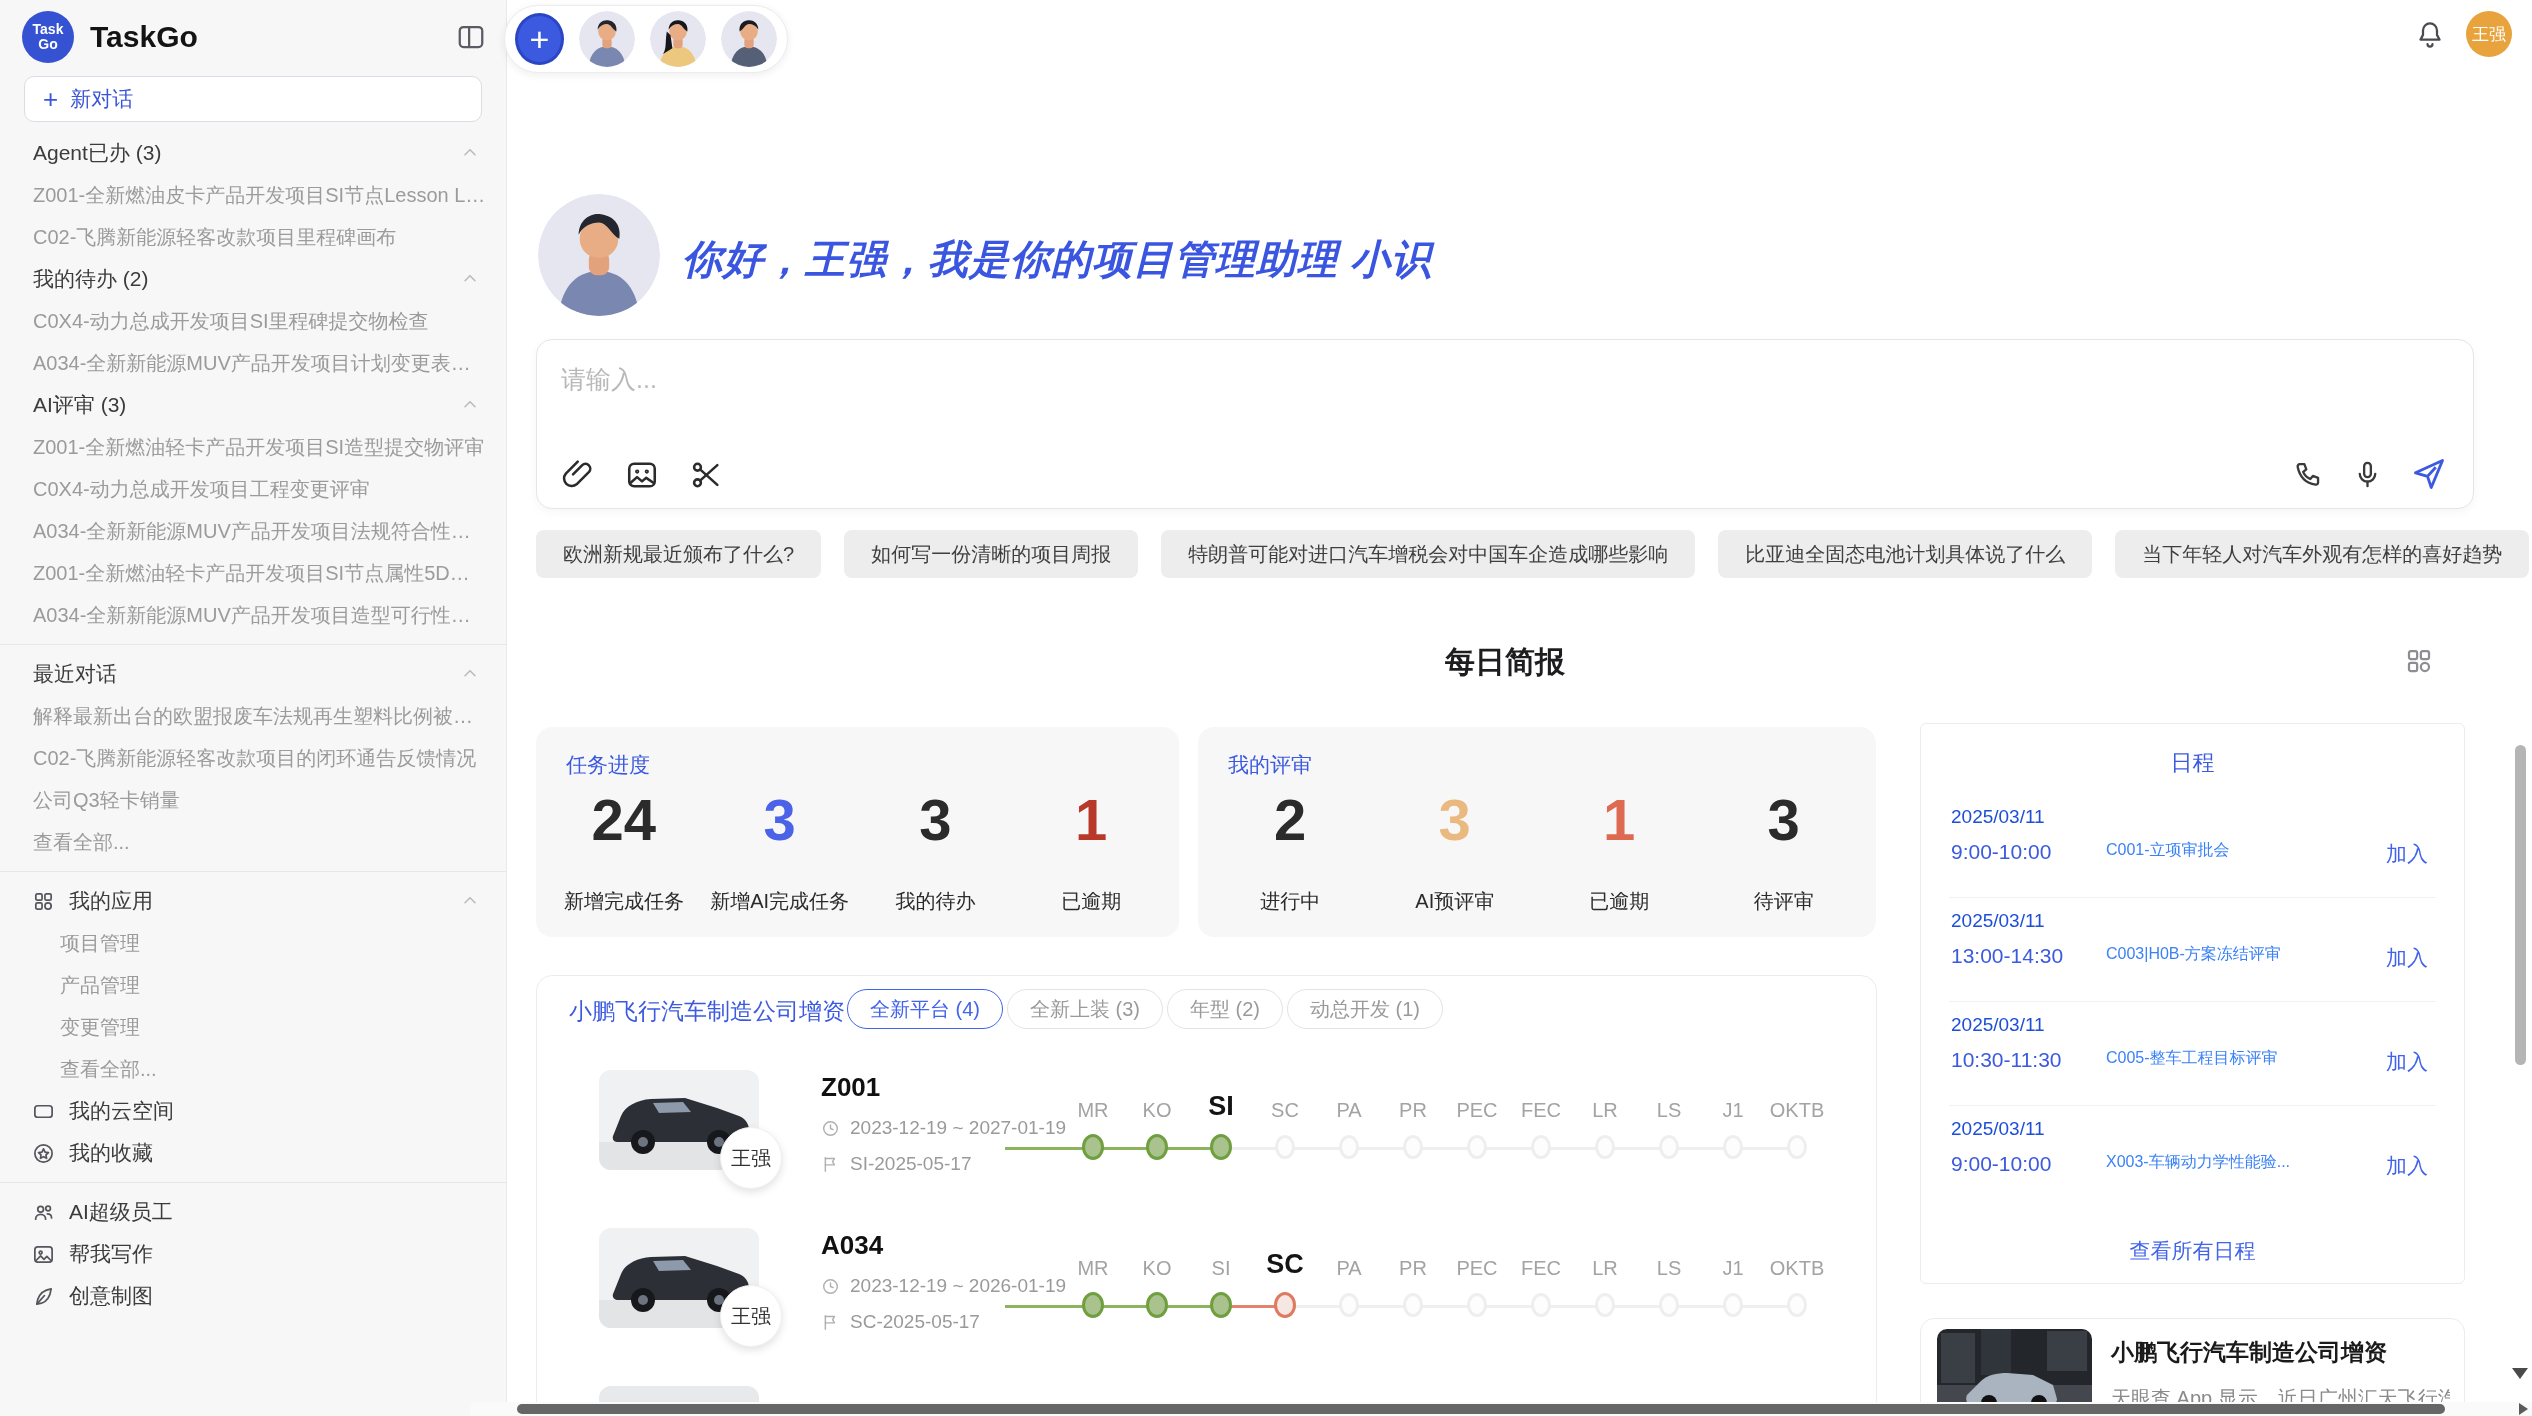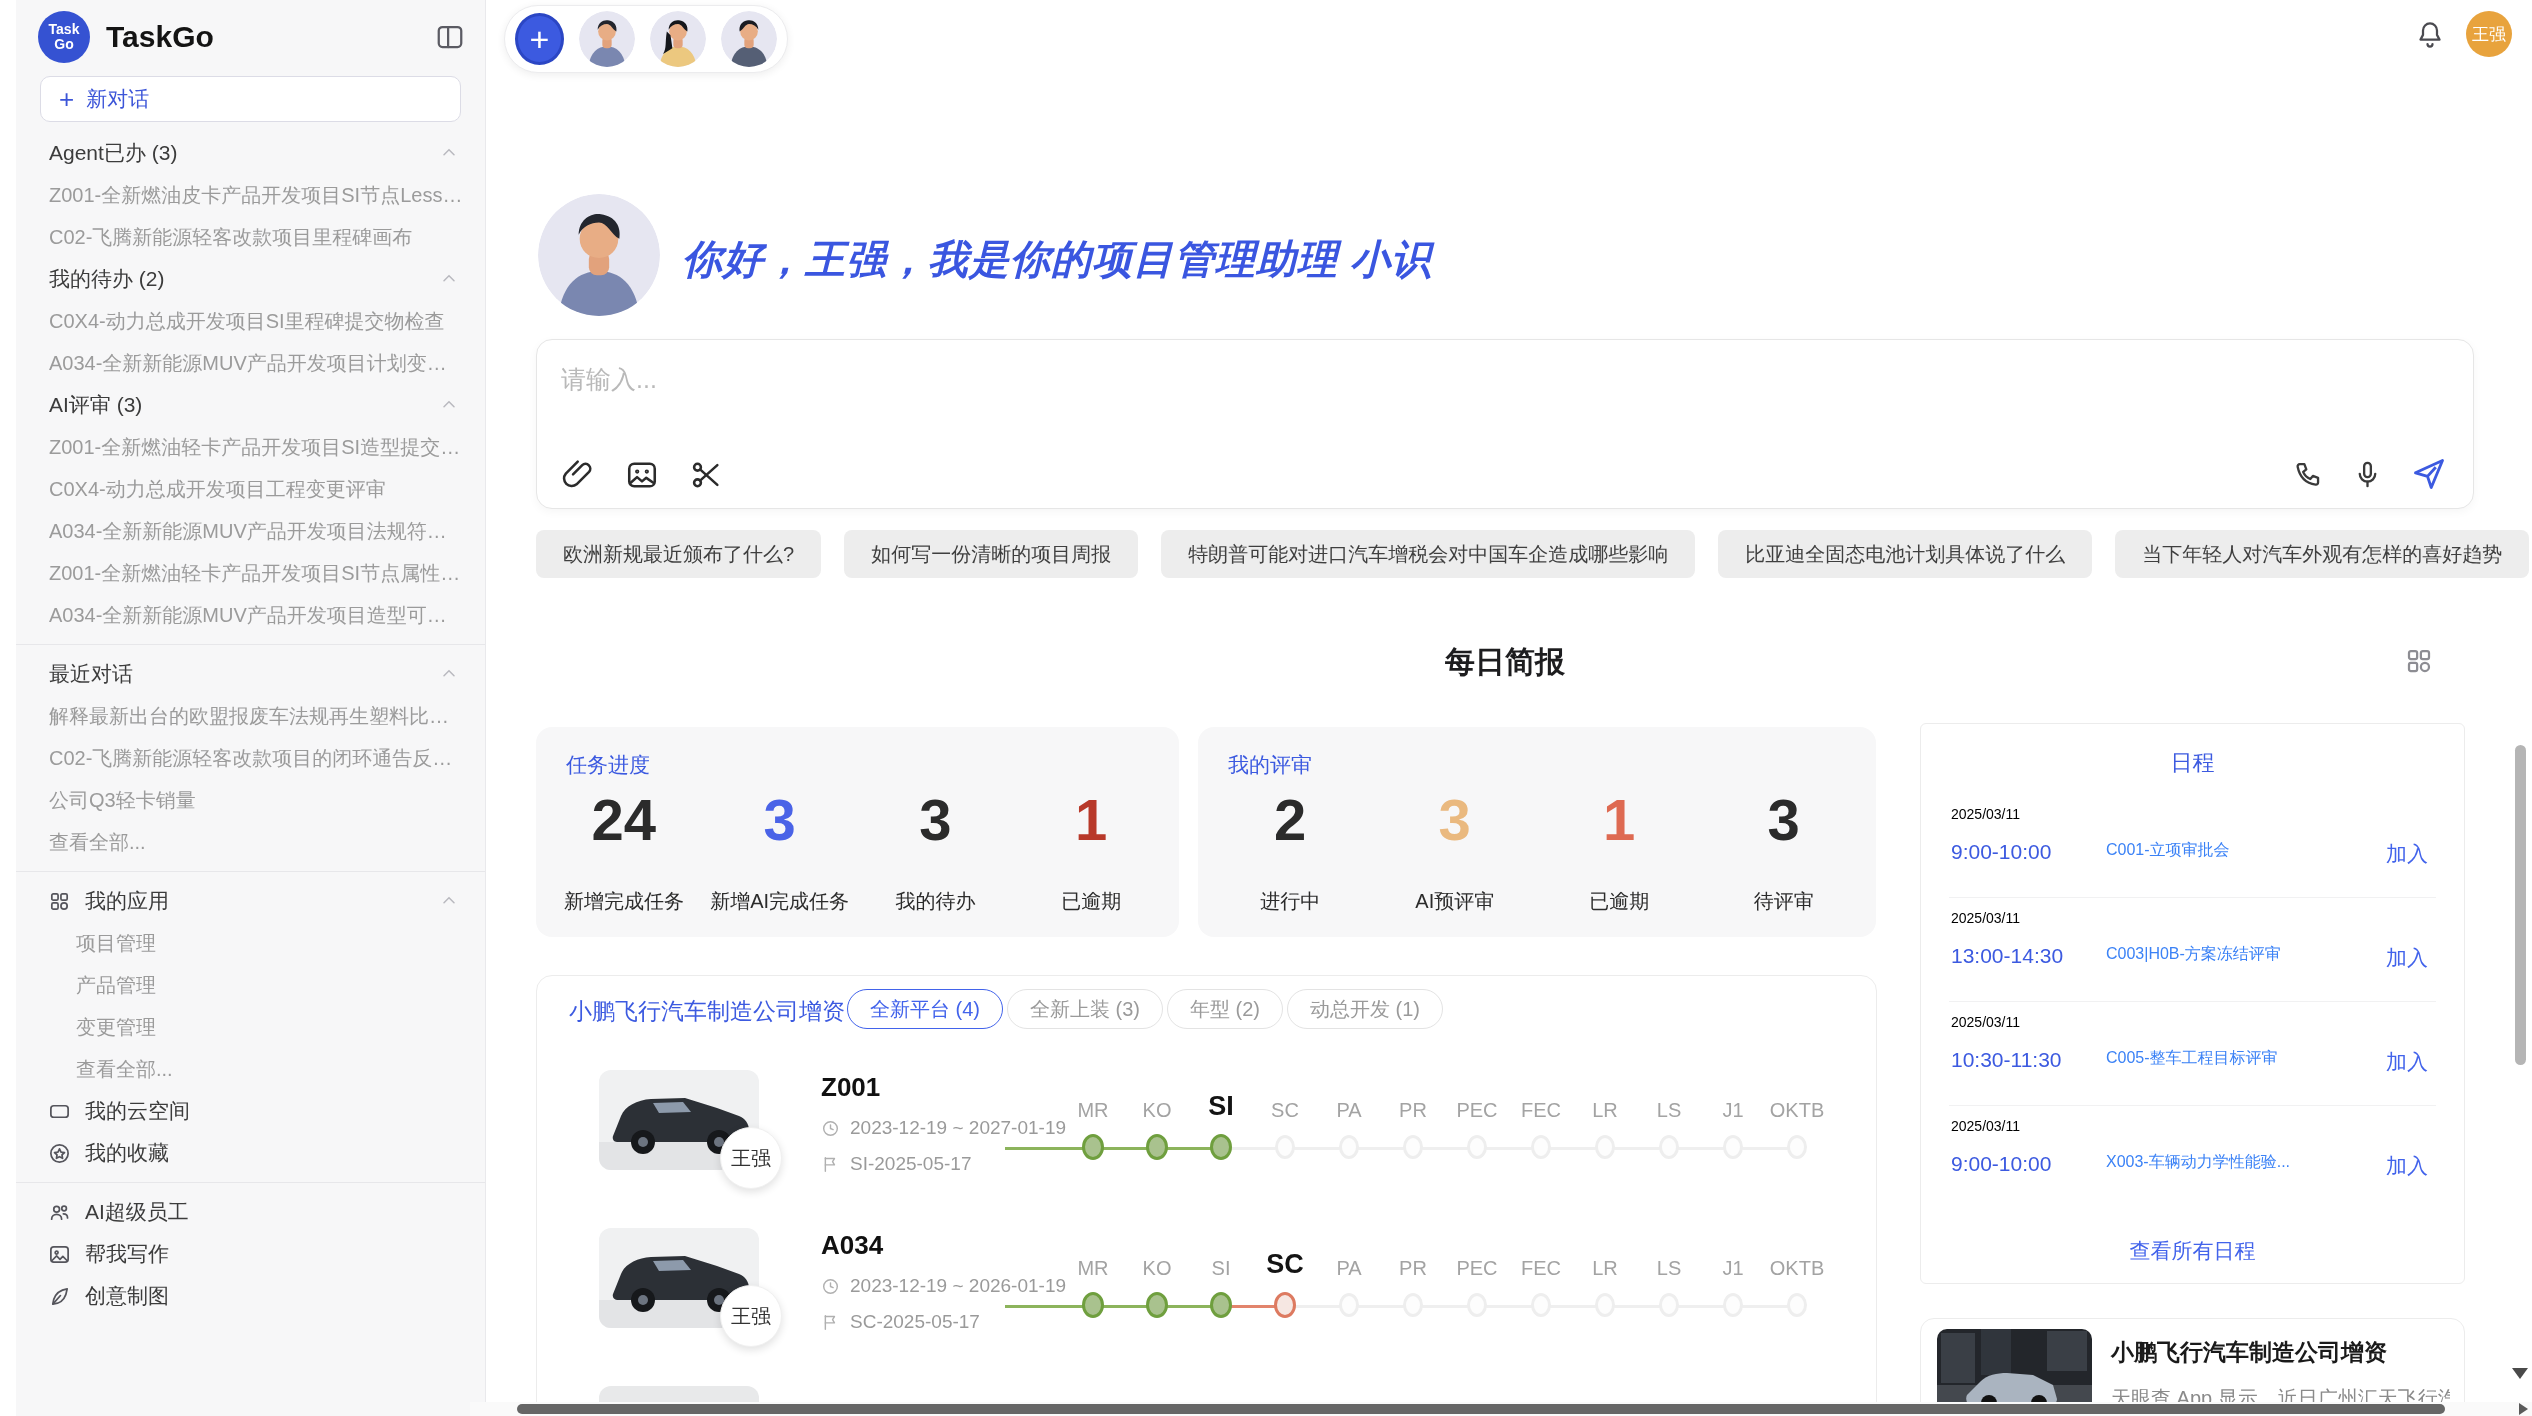--- a/index.html
+++ b/index.html
@@ -1,21 +1,21 @@
 <!DOCTYPE html>
 <html><head>
 <meta charset="utf-8">
 <style>
   * { margin:0; padding:0; box-sizing:border-box; }
   html,body { width:2532px; height:1416px; overflow:hidden; background:#fff;
     font-family:"Liberation Sans","DejaVu Sans",sans-serif; color:#333; }
   .stage { position:relative; width:2532px; height:1416px; }
 
   
-  .sidebar { position:absolute; left:16px; top:0; width:470px; height:1416px;
+  .sidebar { position:absolute; left:0; top:0; width:507px; height:1416px;
     background:#f7f7f8; border-right:1px solid #e9e9ec; overflow:hidden; }
   .side-head { display:flex; align-items:center; padding:11px 20px 0 22px; height:62px; }
   .logo { width:52px; height:52px; border-radius:50%; background:#3552d2; color:#fff;
     display:flex; flex-direction:column; align-items:center; justify-content:center;
     font-size:14px; line-height:15px; font-weight:700; flex:none; }
   .app-title { font-size:30px; font-weight:700; color:#141414; margin-left:16px; flex:1; }
   .panel-btn { color:#5b5b63; width:30px; height:30px; }
   .new-chat { margin:14px 24px 10px; height:46px; background:#fff; border:1px solid #dcdce6;
     border-radius:10px; display:flex; align-items:center; gap:12px; padding:0 18px;
     color:#3c55d8; font-size:21px; cursor:pointer; }
@@ -117,21 +117,21 @@
     border-radius:12px 12px 0 0; background:#e8e9ea; overflow:hidden; }
   .stub-top { position:absolute; left:0; right:0; top:18px; height:42px; background:#565b60; border-radius:10px 10px 0 0; }
 
   
   .sched { position:absolute; left:1920px; top:723px; width:545px; height:561px;
     border:1px solid #ececec; border-radius:6px; background:#fff; }
   .sched-title { text-align:center; margin-top:24px; font-size:22px; color:#3c5ae0; }
   .sched-items { position:absolute; left:0; right:0; top:70px; }
   .sch-item { position:relative; height:104px; margin:0 28px; }
   .sch-item.hasline { border-bottom:1px solid #f1f1f2; }
-  .sch-date { position:absolute; left:2px; top:12px; font-size:14px; color:#000000; }
+  .sch-date { position:absolute; left:2px; top:12px; font-size:19px; color:#1d4ed8; }
   .sch-time { position:absolute; left:2px; top:46px; font-size:21px; color:#3c5ae0; }
   .sch-name { position:absolute; left:157px; top:46px; font-size:16px; color:#3b82f6; white-space:nowrap; }
   .sch-join { position:absolute; right:8px; top:46px; font-size:21px; color:#4263eb; cursor:pointer; }
   .sched-foot { position:absolute; left:0; right:0; bottom:18px; text-align:center;
     font-size:21px; color:#4263eb; cursor:pointer; }
   .news { position:absolute; left:1920px; top:1318px; width:545px; height:120px;
     border:1px solid #ececec; border-radius:14px; background:#fff; }
   .news-img { position:absolute; left:16px; top:10px; width:155px; height:86px; border-radius:10px; overflow:hidden; }
   .news-title { position:absolute; left:190px; top:18px; font-size:23px; font-weight:700; color:#1a1a1a; }
   .news-snip { position:absolute; left:190px; top:66px; right:14px; font-size:20px; color:#8a8a8a;

